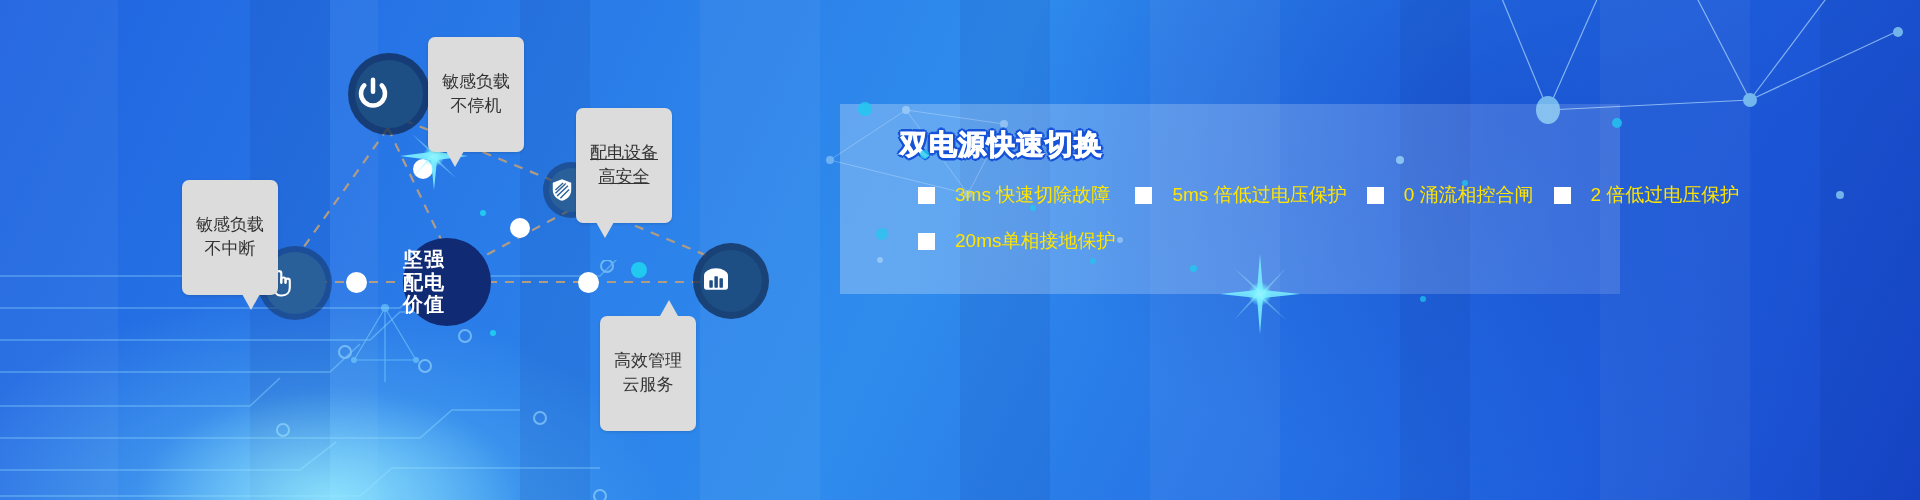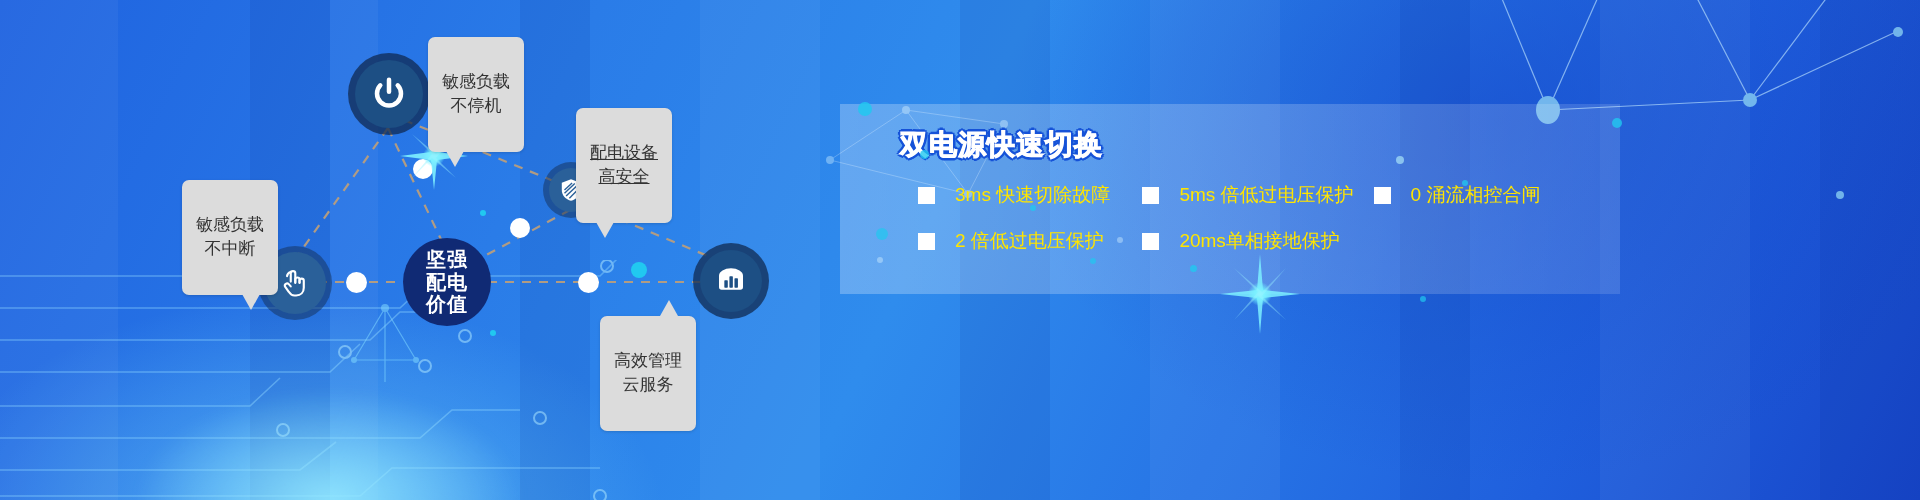--- a/index.html
+++ b/index.html
@@ -31,21 +31,21 @@
   
   .constell{position:absolute;right:0;top:0;width:640px;height:260px;opacity:.75;}
   .constell2{position:absolute;left:820px;top:90px;width:460px;height:200px;opacity:.45;}
 
   
   .diagram{position:absolute;left:0;top:0;width:880px;height:500px;}
   .links{position:absolute;inset:0;}
 
   .node{
     position:absolute;border-radius:50%;
-    display:flex;align-items:center;justify-content:center;
+    display:flex;align-items:center;justify-content:flex-start;
   }
   .node.icon{
     background:#2a6099;
     box-shadow:0 0 0 6px rgba(22,52,96,.55);
   }
   .node.icon.dark{background:#1d4f84;box-shadow:0 0 0 7px rgba(16,42,80,.75);}
   .node.center{
     background:#102a74;color:#fff;font-weight:bold;line-height:1.12;
     text-align:center;font-size:20px;letter-spacing:1px;
   }
@@ -77,21 +77,21 @@
   .panel-title{
     position:absolute;left:60px;top:22px;
     font-size:28px;font-weight:bold;color:#ffffff;letter-spacing:1px;
     -webkit-text-stroke:1px #ffffff;
     text-shadow:
       3px 0 0 #1552d8, -3px 0 0 #1552d8, 0 3px 0 #1552d8, 0 -3px 0 #1552d8,
       2px 2px 0 #1552d8, -2px 2px 0 #1552d8, 2px -2px 0 #1552d8, -2px -2px 0 #1552d8;
   }
   .metrics{
     position:absolute;left:78px;top:78px;width:660px;
-    display:grid;grid-template-columns:1fr 1fr 1fr;
+    display:grid;grid-template-columns:1fr 1fr 1fr 1fr;
     grid-row-gap:20px;grid-column-gap:20px;
   }
   .metric{display:flex;align-items:center;}
   .metric .bullet{
     width:17px;height:17px;background:#fff;flex:0 0 auto;margin-right:20px;
   }
   .metric .mtext{color:#ffe500;font-size:19px;white-space:nowrap;}
 
   .starburst{position:absolute;pointer-events:none;}
 </style>

